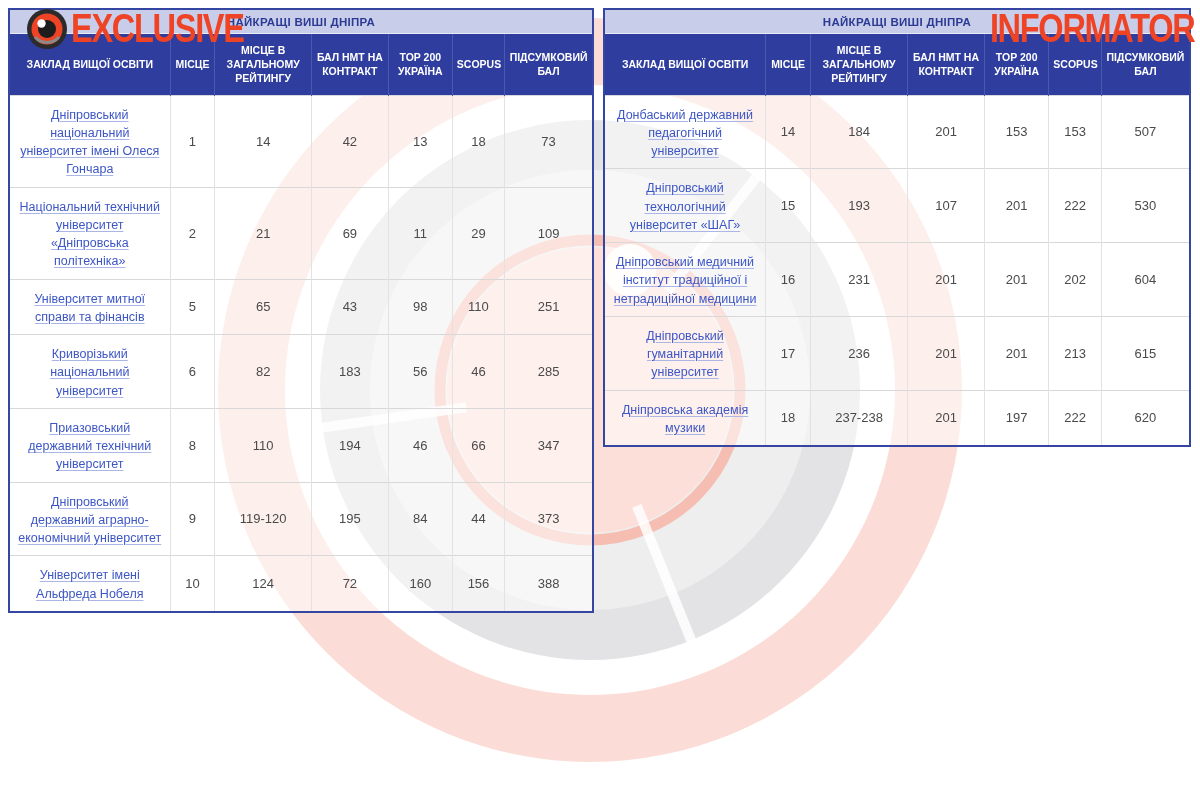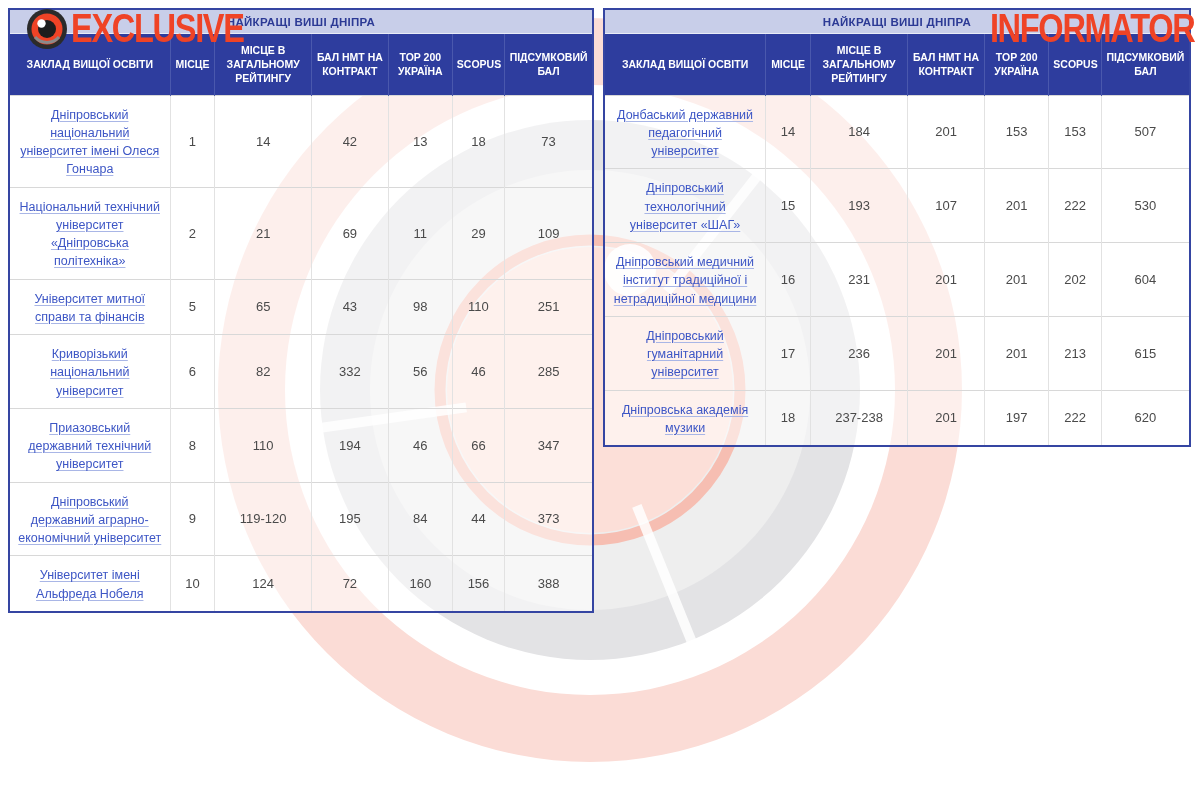--- a/index.html
+++ b/index.html
@@ -161,21 +161,21 @@
           <td class="num">65</td>
           <td class="num">43</td>
           <td class="num">98</td>
           <td class="num">110</td>
           <td class="num">251</td>
         </tr>
         <tr>
           <td class="name"><a class="uni">Криворізький національний університет</a></td>
           <td class="num">6</td>
           <td class="num">82</td>
-          <td class="num">332</td>
+          <td class="num">183</td>
           <td class="num">56</td>
           <td class="num">46</td>
           <td class="num">285</td>
         </tr>
         <tr>
           <td class="name"><a class="uni">Приазовський державний технічний університет</a></td>
           <td class="num">8</td>
           <td class="num">110</td>
           <td class="num">194</td>
           <td class="num">46</td>

